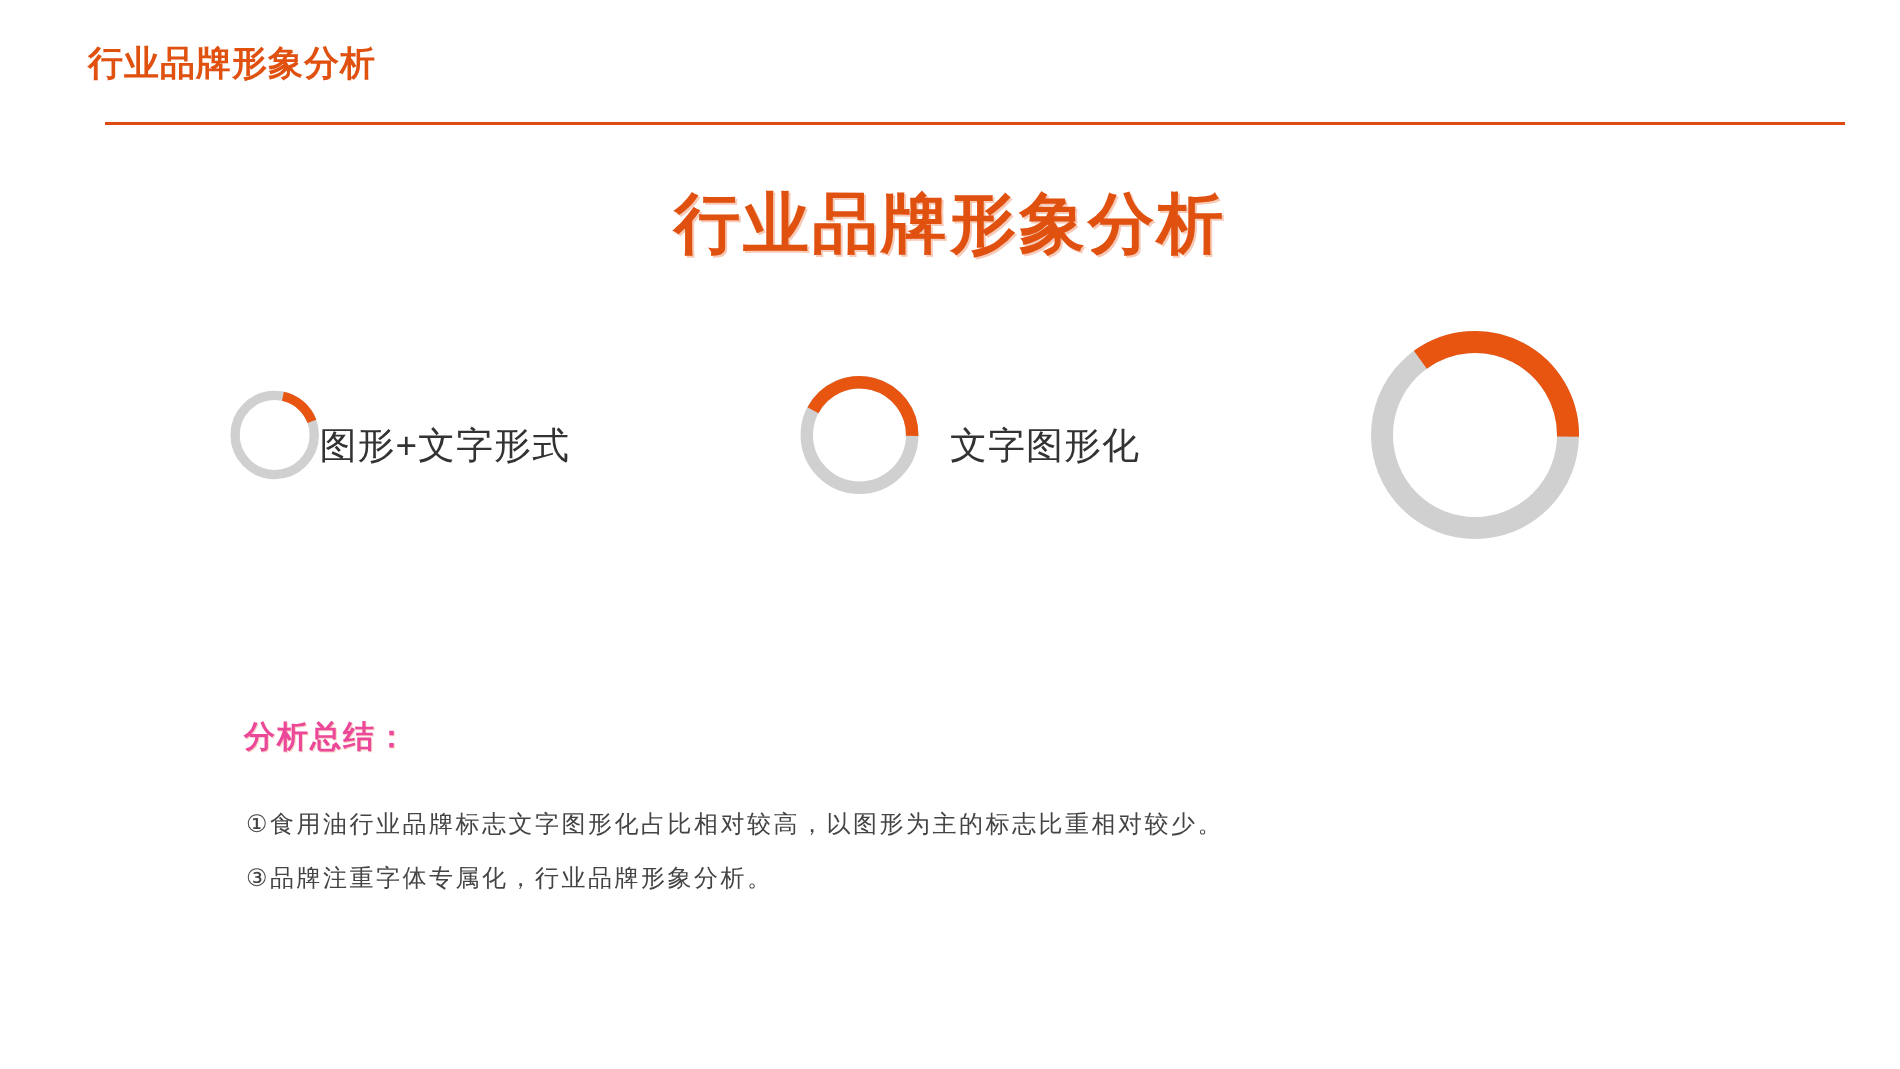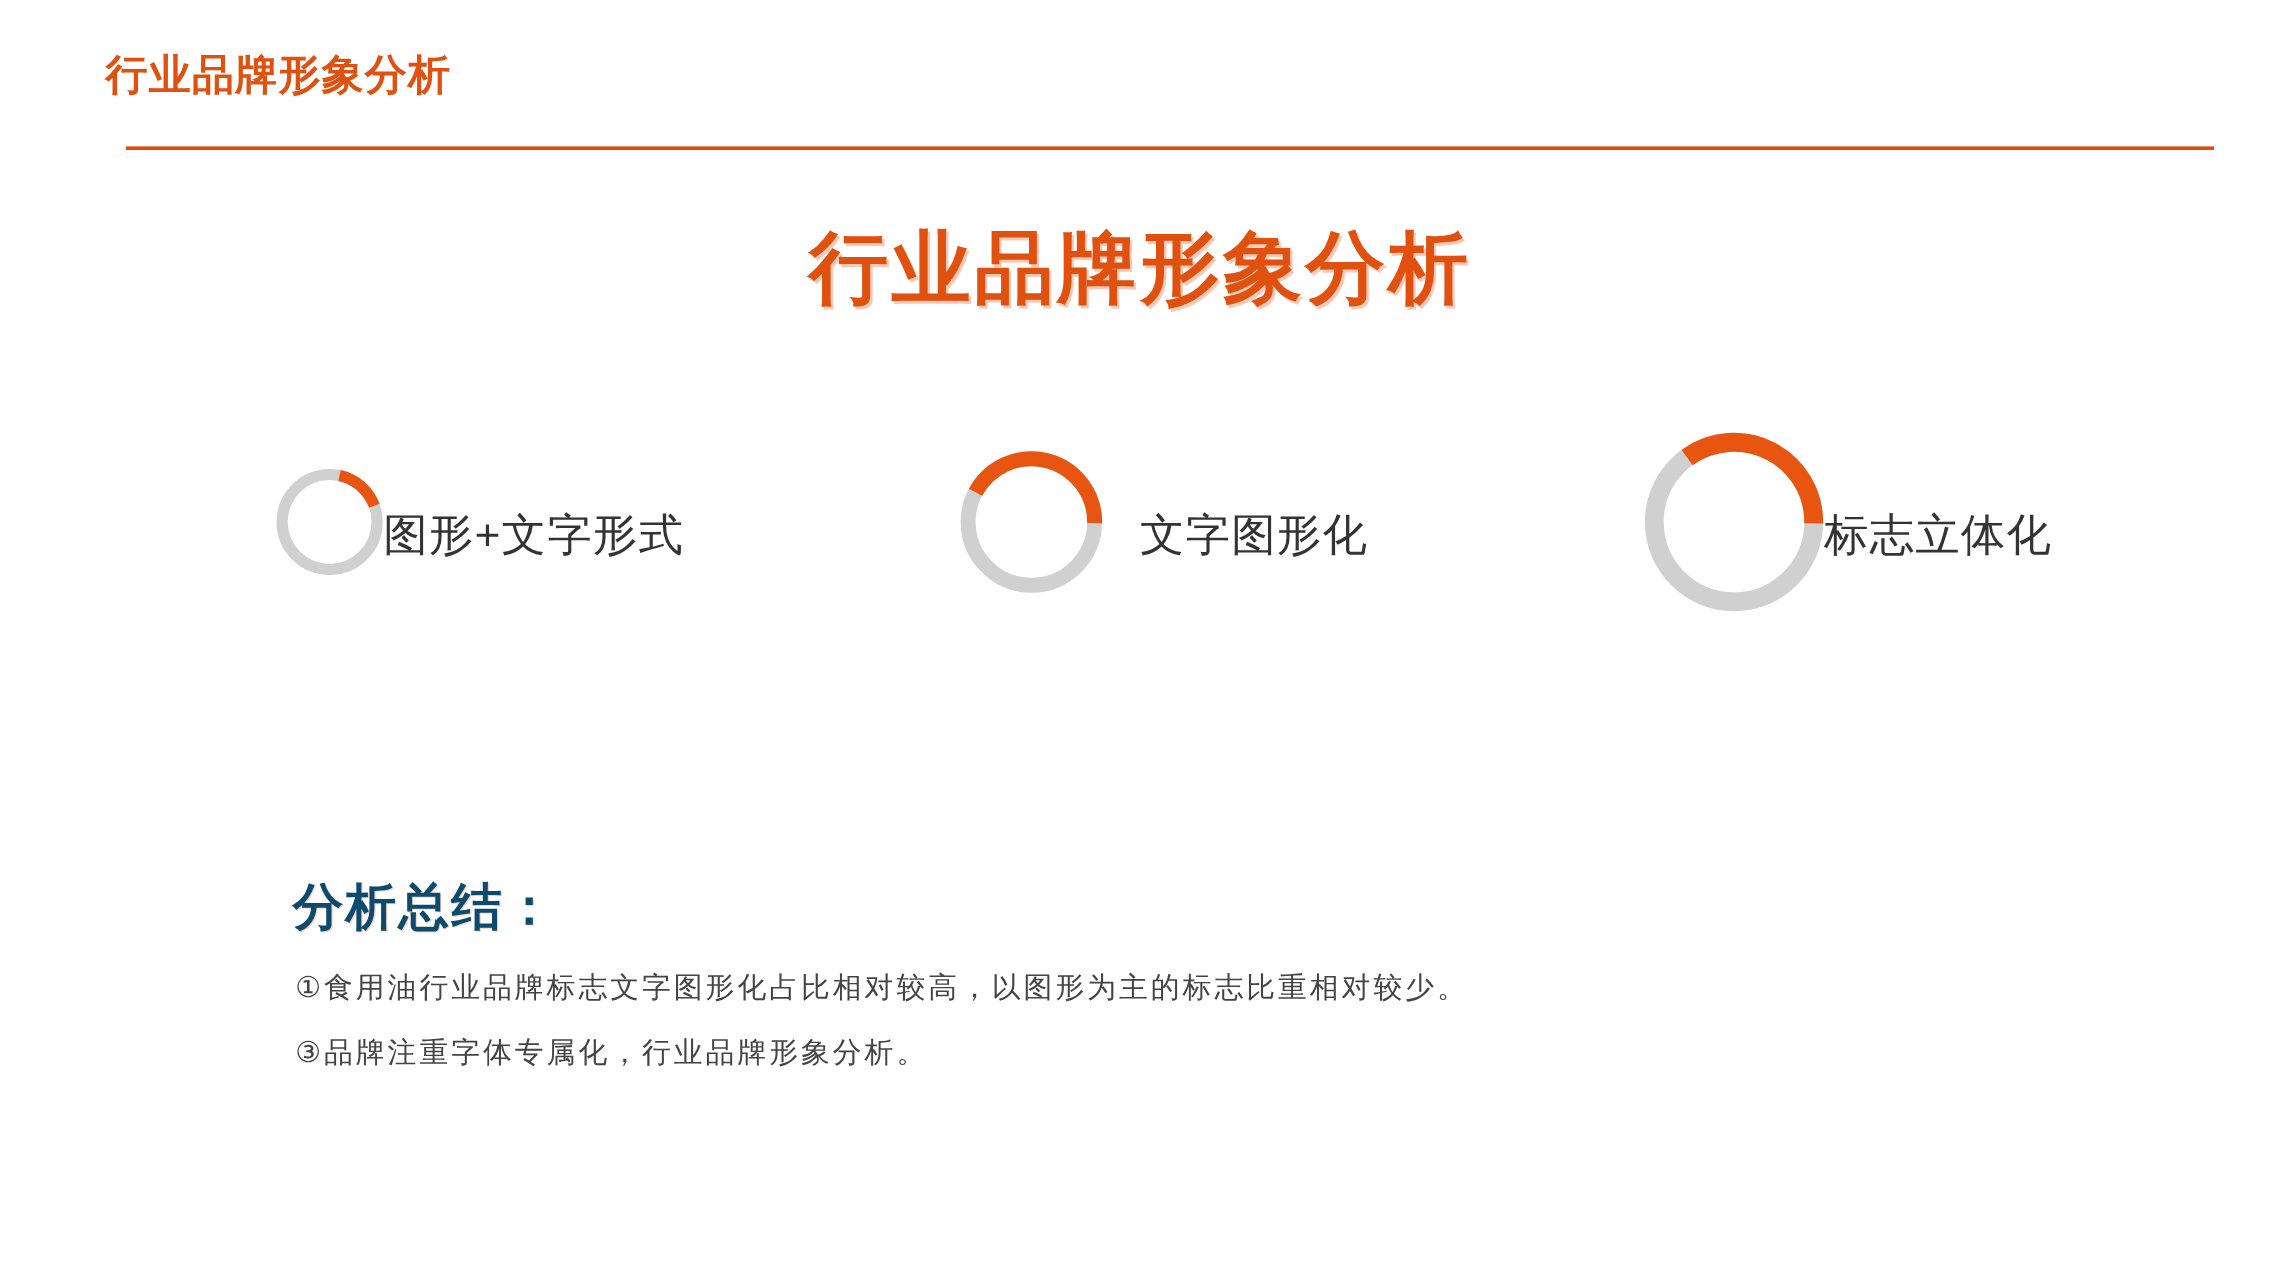--- a/index.html
+++ b/index.html
@@ -83,27 +83,26 @@
   .cell-0 { margin-left: 0px; }
   .cell-1 { margin-left: 14px; }
   .cell-2 { margin-left: 26px; gap: 31px; }
   .cell-3 { margin-left: 26px; }
 
   
   #summary-heading {
     position: absolute;
     left: 244px;
     top: 716px;
-    font-size: 42px;
+    font-size: 31px;
     font-weight: 700;
-    color: #0c4a6e;
+    color: #ec4899;
     letter-spacing: 2px;
     text-shadow: 1px 1px 0 rgba(224,80,15,0.25);
     white-space: nowrap;
-    margin-top: 12px;
   }
   #summary-list {
     position: absolute;
     left: 246px;
     top: 812px;
     width: 1500px;
   }
   .summary-line {
     font-size: 24px;
     color: #444444;
@@ -141,21 +140,20 @@
         <path id="arc-2" fill="none" stroke="#e85511" stroke-width="22" d="M 22.89 61.34 A 93 93 0 0 1 197.99 106.62"></path>
       </svg>
       <div class="donut-label">文字图形化</div>
     </div>
 
     <div class="donut-cell cell-3">
       <svg class="donut-svg" width="210" height="210" viewBox="0 0 210 210">
         <circle cx="105" cy="105" r="93" fill="none" stroke="#d0d0d0" stroke-width="22"></circle>
         <path id="arc-3" fill="none" stroke="#e85511" stroke-width="22" d="M 50.34 29.76 A 93 93 0 0 1 197.99 106.62"></path>
       </svg>
-      <div class="donut-label">标志立体化</div>
     </div>
 
   </div>
 
   <div id="summary-heading">分析总结：</div>
 
   <div id="summary-list">
     <div class="summary-line">①食用油行业品牌标志文字图形化占比相对较高，以图形为主的标志比重相对较少。</div>
     <div class="summary-line">③品牌注重字体专属化，行业品牌形象分析。</div>
   </div>

